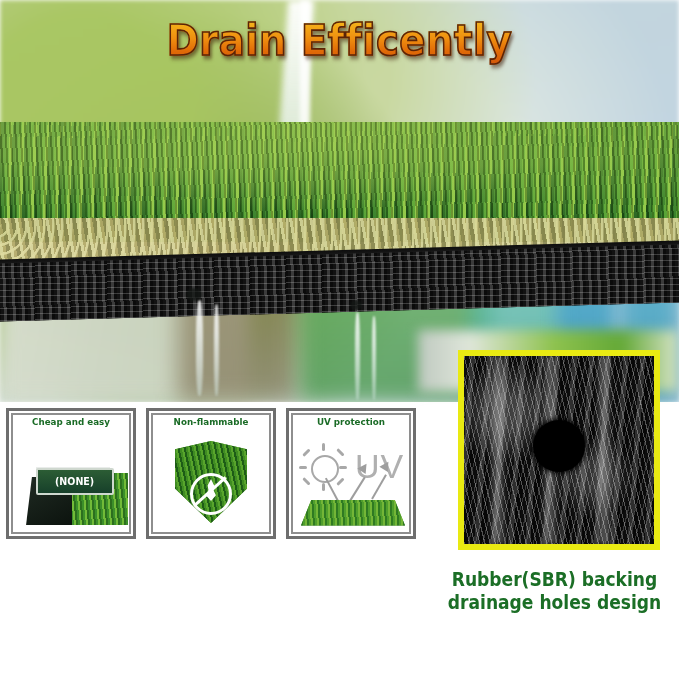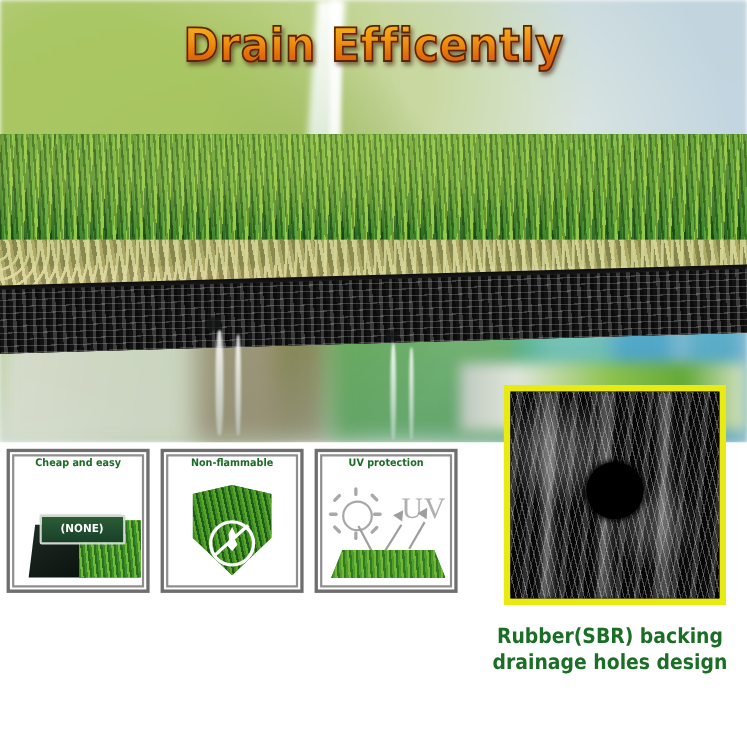--- a/index.html
+++ b/index.html
@@ -142,22 +142,22 @@
     border:3px solid #fff;border-radius:50%;}
   .noflame:before{content:"";position:absolute;left:-4px;top:14px;width:42px;height:3px;background:#fff;
     transform:rotate(-42deg);}
   .flame{position:absolute;left:50%;top:68px;transform:translateX(-50%);width:13px;height:22px;
     background:#fff;border-radius:50% 50% 50% 50%/60% 60% 40% 40%;
     clip-path:polygon(50% 0,78% 34%,70% 52%,88% 74%,50% 100%,14% 76%,30% 50%,24% 30%);}
 
   
   .sun{position:absolute;left:22px;top:44px;width:24px;height:24px;border:2.5px solid #a8a8a8;border-radius:50%;}
   .ray{position:absolute;background:#a8a8a8;border-radius:2px;}
-  .uvtxt{position:absolute;left:76px;top:36px;font-family:Liberation Serif, serif;
-    font-size:27px;color:#b0b0b0;letter-spacing:1px;}
+  .uvtxt{position:absolute;left:66px;top:36px;font-family:Liberation Sans, sans-serif;
+    font-size:34px;color:#b0b0b0;letter-spacing:1px;}
   .arrow{position:absolute;width:2.4px;background:#9e9e9e;transform-origin:bottom center;}
   .arrowhead{position:absolute;width:0;height:0;border-left:5px solid transparent;
     border-right:5px solid transparent;border-bottom:9px solid #9e9e9e;}
   .uv-mat{position:absolute;left:12px;bottom:10px;width:104px;height:26px;
     background:
       repeating-linear-gradient(86deg,#2f7a22 0 2px,#4f9e2c 2px 4px,#74b637 4px 6px),
       linear-gradient(180deg,#57a62e,#2c6d1d);
     clip-path:polygon(10% 0,90% 0,100% 100%,0 100%);}
 
   

